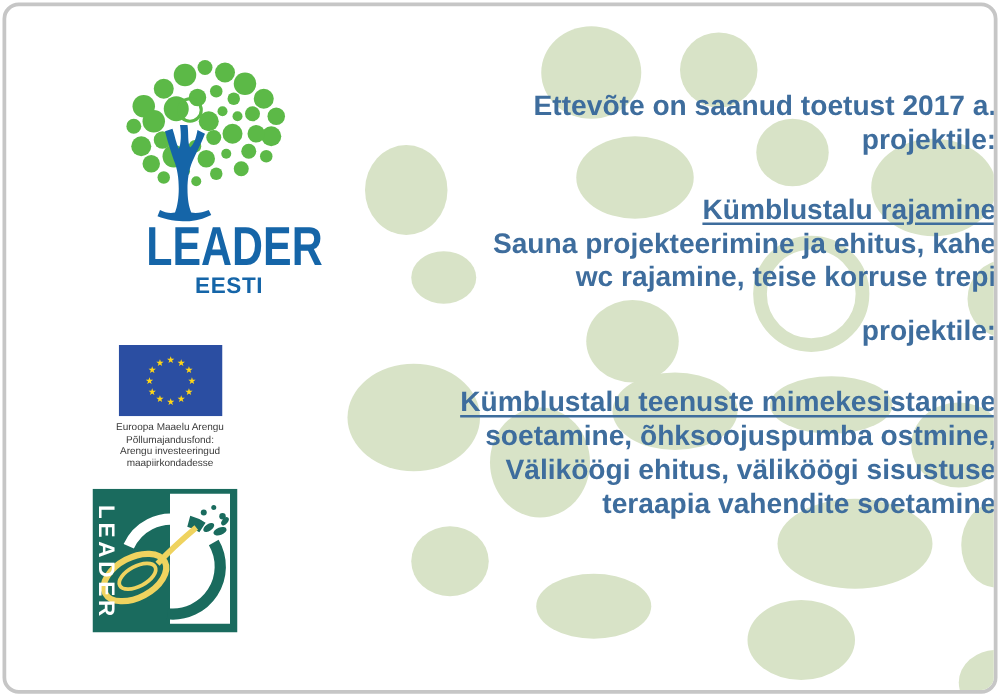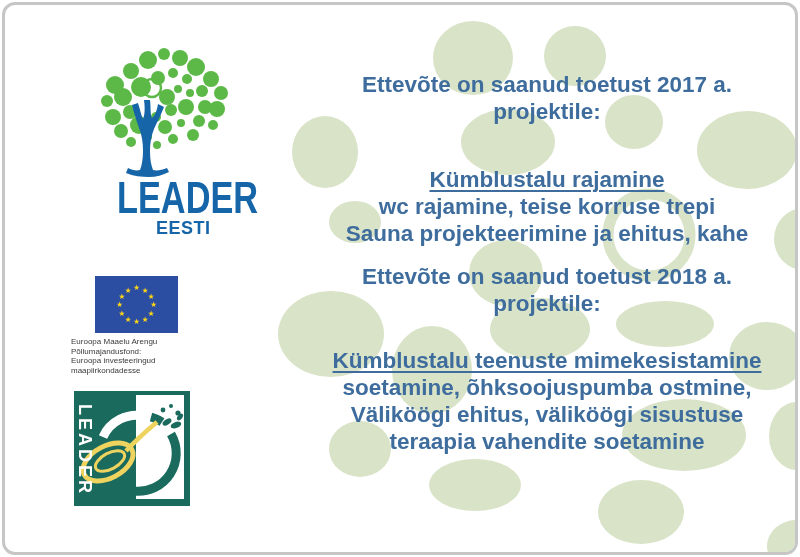--- a/index.html
+++ b/index.html
@@ -17,31 +17,31 @@
   .leader-eesti { position:absolute; left:55px; top:30px; width:180px; height:205px; }
   .tree-svg { position:absolute; left:41px; top:10px; }
   .leader-word { position:absolute; left:57px; top:141px; color:#1565A8;
                  font-size:44px; font-weight:bold; line-height:44px;
                  transform:scaleX(.78); transform-origin:left top; letter-spacing:0px; }
   .eesti-word { position:absolute; left:96px; top:183px; width:50px; color:#1565A8;
                 font-size:18px; font-weight:bold; letter-spacing:.5px; }
 
   .eu-flag-block { position:absolute; left:66px; top:271px; width:130px; }
   .eu-flag { position:absolute; left:24px; top:0; }
-  .eu-caption { position:absolute; left:0; top:61px; width:130px; 
+  .eu-caption { position:absolute; left:0; top:61px; width:130px; text-align:center;
                 font-size:8px; line-height:9.5px; color:#3a3a3a; }
 
   .leader-eu { position:absolute; left:69px; top:386px; }
 
   
   .text-col { position:absolute; left:292px; top:66px; width:500px;
-              text-align:center; color:#3E6D9D; font-weight:bold;
+              text-align:right; color:#3E6D9D; font-weight:bold;
               font-size:22.5px; line-height:27px; }
   .section-2018 { margin-top:16px; }
-  .project-title { margin-top:41px; }
+  .project-title { margin-top:29px; }
   .section-2018 .project-title { margin-top:30px; }
   .project-title span { text-decoration:underline; text-decoration-thickness:2px;
                         text-underline-offset:3px; }
 </style>
 </head>
 <body>
 
 <div class="panel">
 
   <svg class="blobs" viewBox="0 0 794 551" xmlns="http://www.w3.org/2000/svg">
@@ -135,21 +135,21 @@
           <text x="33" y="45.9">★</text>
         <text x="26.8" y="39.7">★</text>
           <text x="24.5" y="31.2">★</text>
         <text x="26.8" y="22.7">★</text>
           <text x="33" y="16.5">★</text>
       </g>
     </svg>
     <div class="eu-caption">
       <div>Euroopa Maaelu Arengu</div>
       <div>Põllumajandusfond:</div>
-      <div>Euroopa investeeringud</div>
+      <div>Arengu investeeringud</div>
       <div>maapiirkondadesse</div>
     </div>
   </div>
 
   <svg class="leader-eu" width="116" height="115" viewBox="0 0 116 115" xmlns="http://www.w3.org/2000/svg">
     <rect width="116" height="115" fill="#1A6B5E"></rect>
     <rect x="62" y="4" width="48" height="104" fill="#ffffff"></rect>
     <path d="M29 46 A37 37 0 0 1 70 25" fill="none" stroke="#ffffff" stroke-width="9"></path>
     <path d="M77 26 A38 38 0 0 1 88 31" fill="none" stroke="#1A6B5E" stroke-width="9"></path>
     <path d="M97 43 A38 38 0 0 1 60 100" fill="none" stroke="#1A6B5E" stroke-width="9"></path>
@@ -172,28 +172,27 @@
 
     <section>
       <div>
         <div>Ettevõte on saanud toetust 2017 a.</div>
         <div>projektile:</div>
       </div>
       <div class="project-title">
         <span>Kümblustalu rajamine</span>
       </div>
       <div>
+        <div>Sauna projekteerimine ja ehitus, kahe</div>
         <div>wc rajamine, teise korruse trepi</div>
-        <div>Sauna projekteerimine ja ehitus, kahe</div>
       </div>
     </section>
 
     <section class="section-2018">
       <div>
-        <div>Ettevõte on saanud toetust 2018 a.</div>
         <div>projektile:</div>
       </div>
       <div class="project-title">
         <span>Kümblustalu teenuste mimekesistamine</span>
       </div>
       <div>
         <div>soetamine, õhksoojuspumba ostmine,</div>
         <div>Väliköögi ehitus, väliköögi sisustuse</div>
         <div>teraapia vahendite soetamine</div>
       </div>

